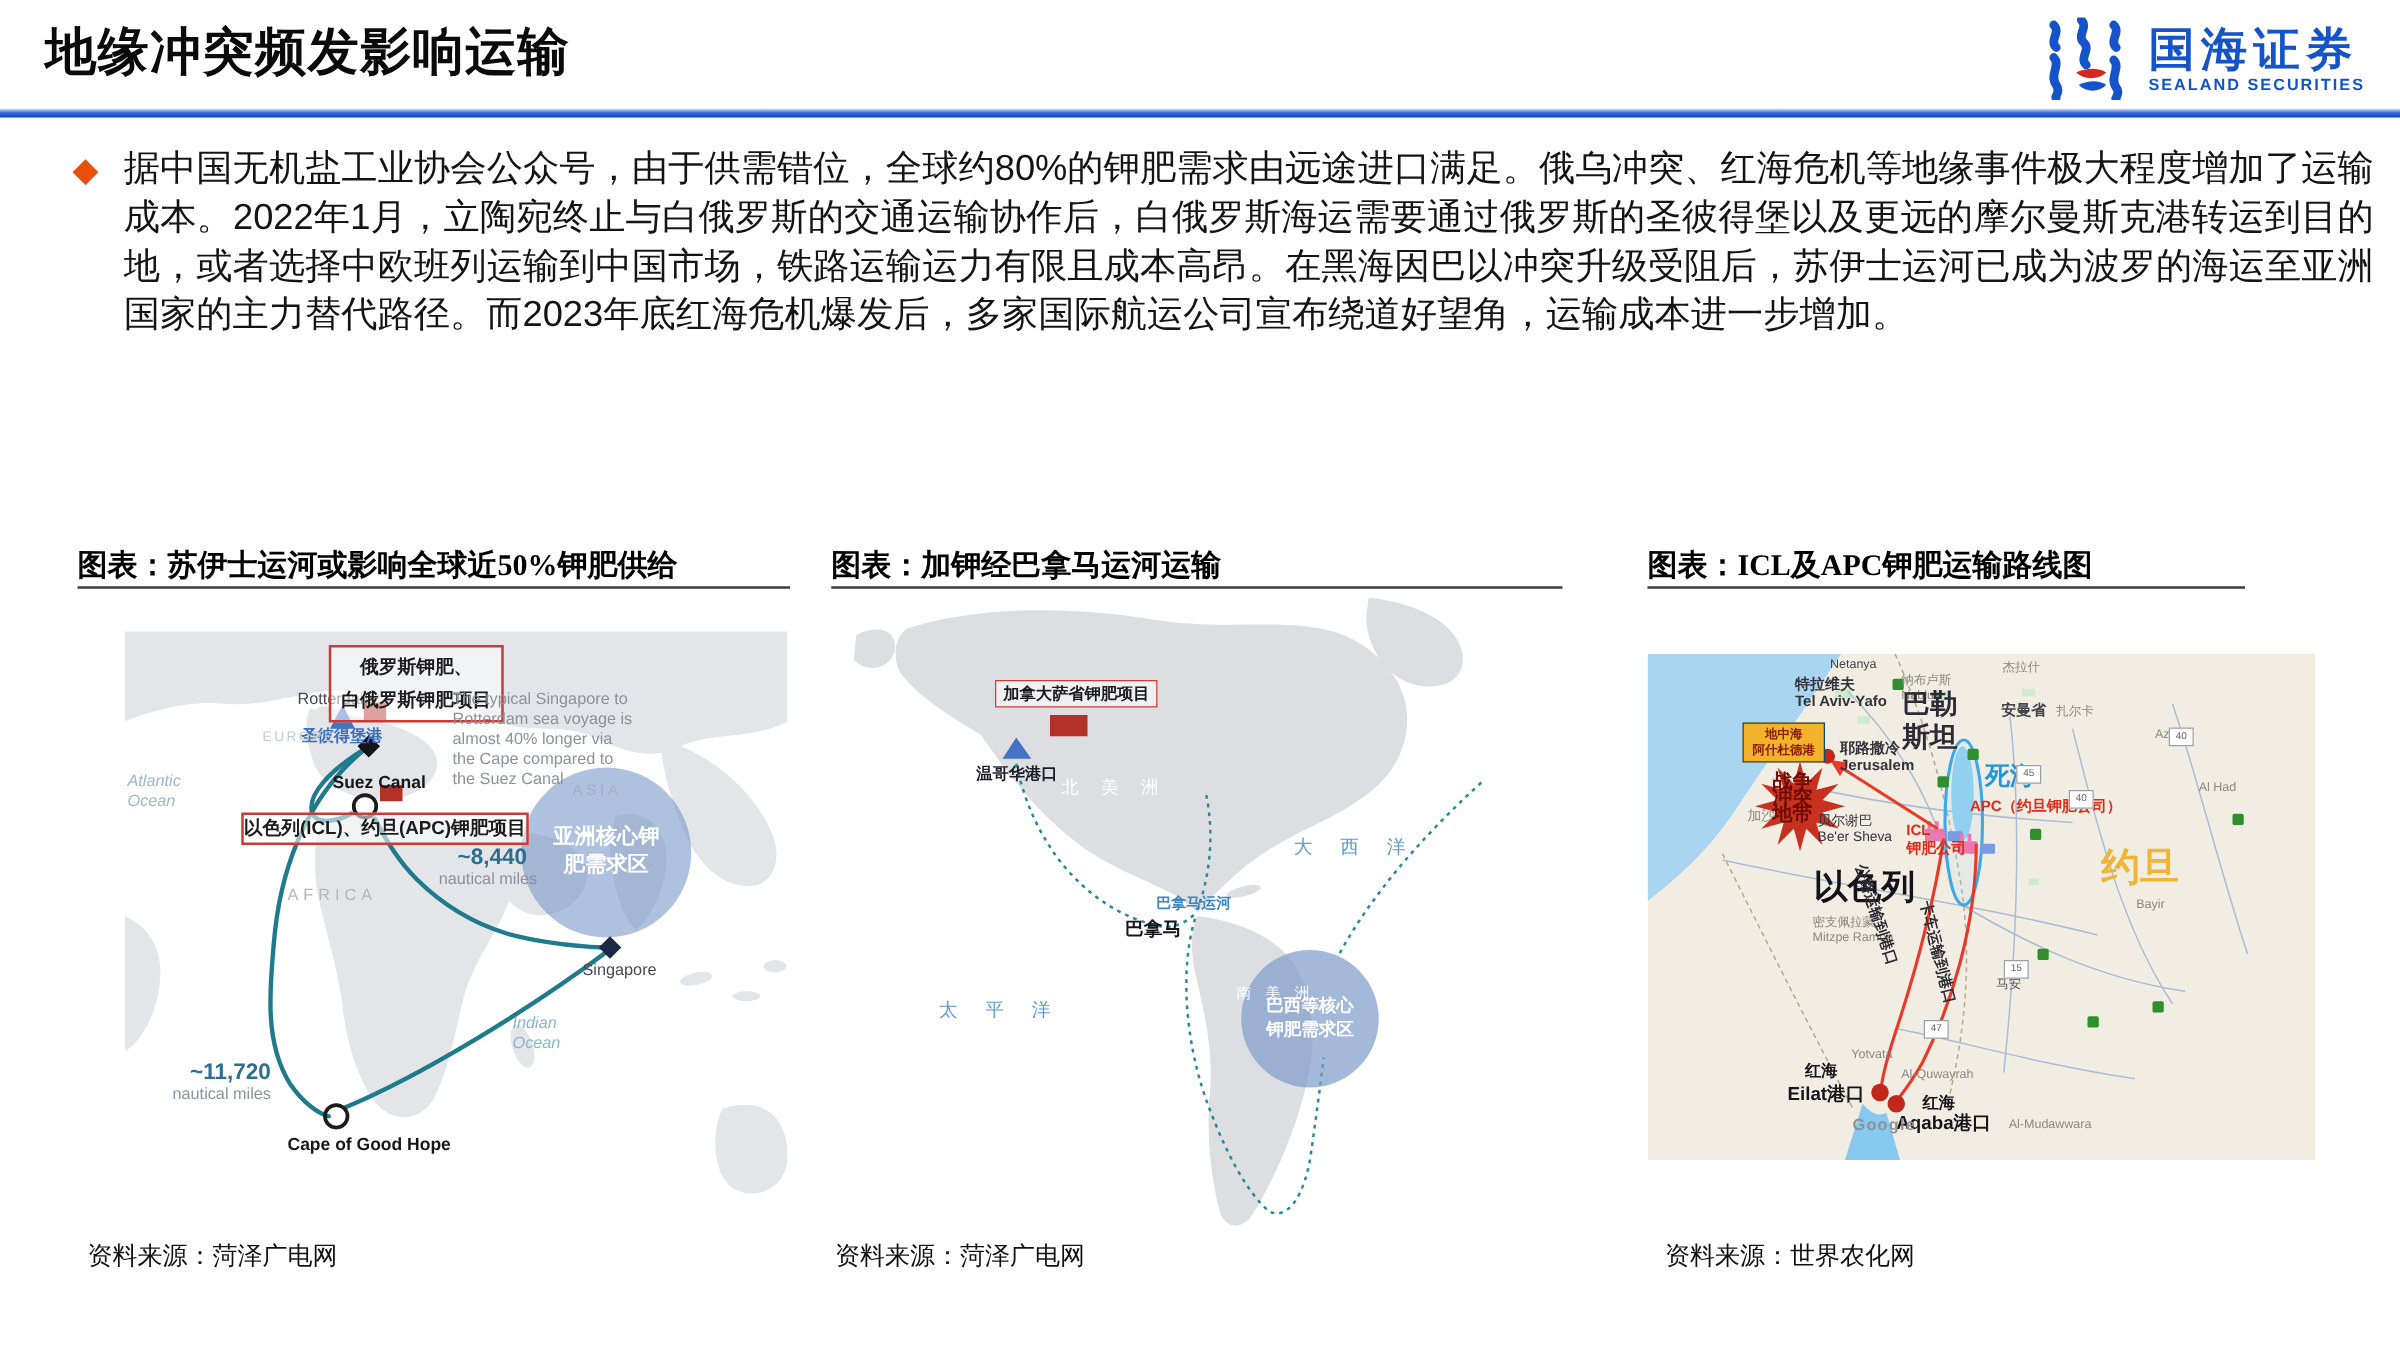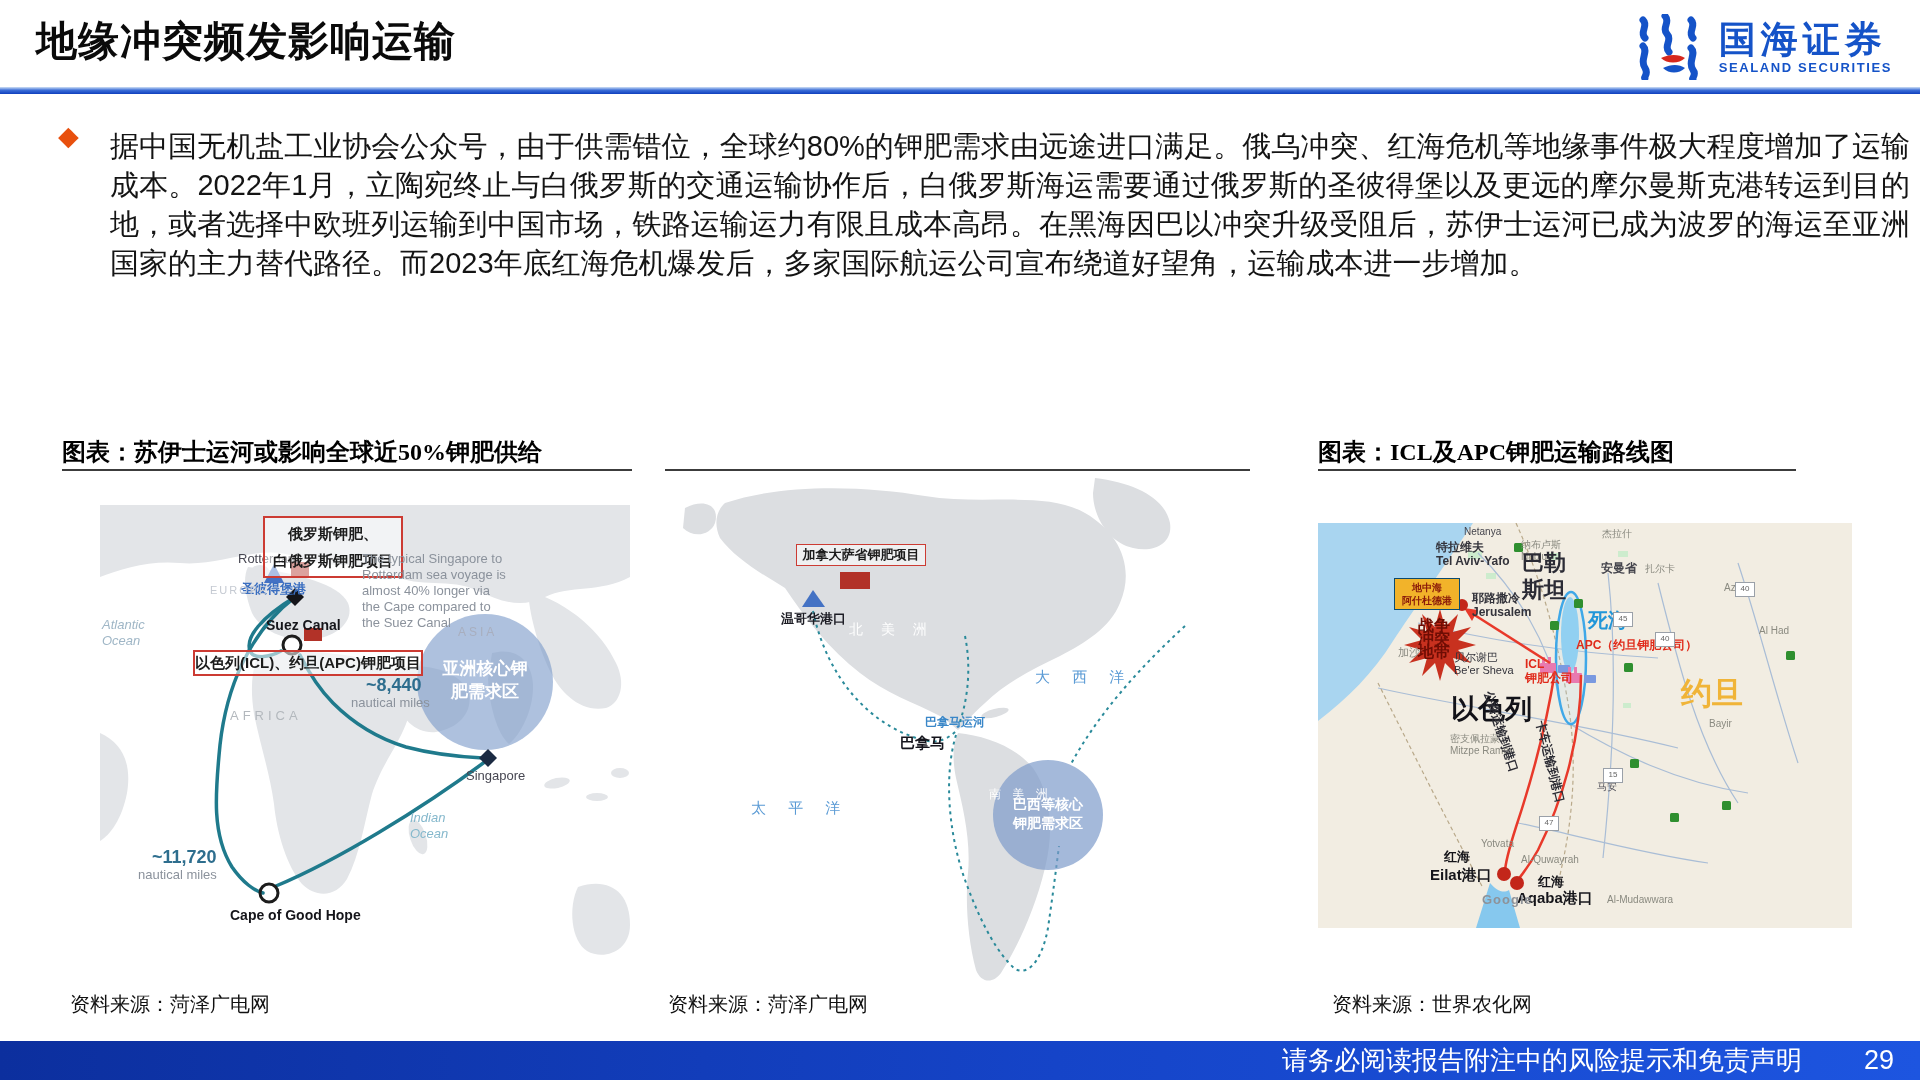--- a/index.html
+++ b/index.html
@@ -8,21 +8,21 @@
   
   .page-title{position:absolute;left:36px;top:14px;margin:0;font-size:41px;font-weight:700;
     color:#0a0a0a;letter-spacing:1px;}
   .header-rule{position:absolute;left:0;top:87px;width:1920px;height:7px;
     background:linear-gradient(180deg,#cfe0f5 0%,#3d6fd8 45%,#0f3fbe 100%);}
   .logo{position:absolute;right:28px;top:14px;display:flex;align-items:center;gap:12px;}
   .logo-text-main{font-size:37px;font-weight:700;color:#1553c8;letter-spacing:5px;line-height:40px;}
   .logo-text-sub{font-size:13px;font-weight:700;color:#1553c8;letter-spacing:1.6px;}
   
   .bullet-marker{position:absolute;left:58px;top:120px;font-size:27px;color:#e8500e;}
-  .bullet-text{position:absolute;left:96px;top:113px;width:1800px;margin:14px;font-size:29px;
+  .bullet-text{position:absolute;left:96px;top:113px;width:1800px;margin:3px;font-size:29px;
     line-height:39px;color:#141414;text-align:justify;}
   
   .c-title{position:absolute;top:436px;margin:0;font-family:"Liberation Serif",serif;
     font-weight:700;font-size:24px;color:#000;}
   .c-rule{position:absolute;top:469px;height:2px;background:#3c3c3c;}
   .source{position:absolute;top:991px;font-family:"Liberation Serif",serif;font-size:20px;color:#111;}
   .map{position:absolute;overflow:hidden;}
   .map svg{position:absolute;left:0;top:0;}
   
   .lbl{position:absolute;white-space:nowrap;}
@@ -60,20 +60,21 @@
       <div class="logo-text-main">国海证券</div>
       <div class="logo-text-sub">SEALAND SECURITIES</div>
     </div>
   </div>
   <div class="header-rule"></div>
 
   <span class="bullet-marker">◆</span>
   <p class="bullet-text">据中国无机盐工业协会公众号，由于供需错位，全球约80%的钾肥需求由远途进口满足。俄乌冲突、红海危机等地缘事件极大程度增加了运输成本。2022年1月，立陶宛终止与白俄罗斯的交通运输协作后，白俄罗斯海运需要通过俄罗斯的圣彼得堡以及更远的摩尔曼斯克港转运到目的地，或者选择中欧班列运输到中国市场，铁路运输运力有限且成本高昂。在黑海因巴以冲突升级受阻后，苏伊士运河已成为波罗的海运至亚洲国家的主力替代路径。而2023年底红海危机爆发后，多家国际航运公司宣布绕道好望角，运输成本进一步增加。</p>
 
   <h2 class="c-title" style="left:62px">图表：苏伊士运河或影响全球近50%钾肥供给</h2>
+  <h2 class="c-title" style="left:665px">图表：加钾经巴拿马运河运输</h2>
   <h2 class="c-title" style="left:1318px">图表：ICL及APC钾肥运输路线图</h2>
   <div class="c-rule" style="left:62px;width:570px"></div>
   <div class="c-rule" style="left:665px;width:585px"></div>
   <div class="c-rule" style="left:1318px;width:478px"></div>
 
   <div class="map" style="left:100px;top:505px;width:530px;height:473px">
     <svg width="530" height="473" viewBox="0 0 530 473">
       <g fill="#e3e5e8">
         <path d="M0,0 H530 V72 C500,88 470,80 445,92 C420,104 400,96 378,86 C350,72 318,84 295,70 C268,54 228,66 196,52 C160,38 120,62 80,58 C50,55 20,64 0,72 Z"></path>
         <path d="M148,62 C195,68 238,78 248,98 C254,113 242,128 220,133 C192,139 162,128 152,108 C146,92 142,74 148,62 Z"></path>
@@ -275,18 +276,14 @@
     <div class="roadbox" style="left:295px;top:89px">45</div>
     <div class="roadbox" style="left:337px;top:109px">40</div>
     <div class="roadbox" style="left:285px;top:245px">15</div>
     <div class="roadbox" style="left:221px;top:293px">47</div>
   </div>
 
   <div class="source" style="left:70px">资料来源：菏泽广电网</div>
   <div class="source" style="left:668px">资料来源：菏泽广电网</div>
   <div class="source" style="left:1332px">资料来源：世界农化网</div>
 
-  <div class="footer">
-    <span class="footer-text">请务必阅读报告附注中的风险提示和免责声明</span>
-    <span class="page-num">29</span>
-  </div>
 
 </div>
 
 </body></html>

